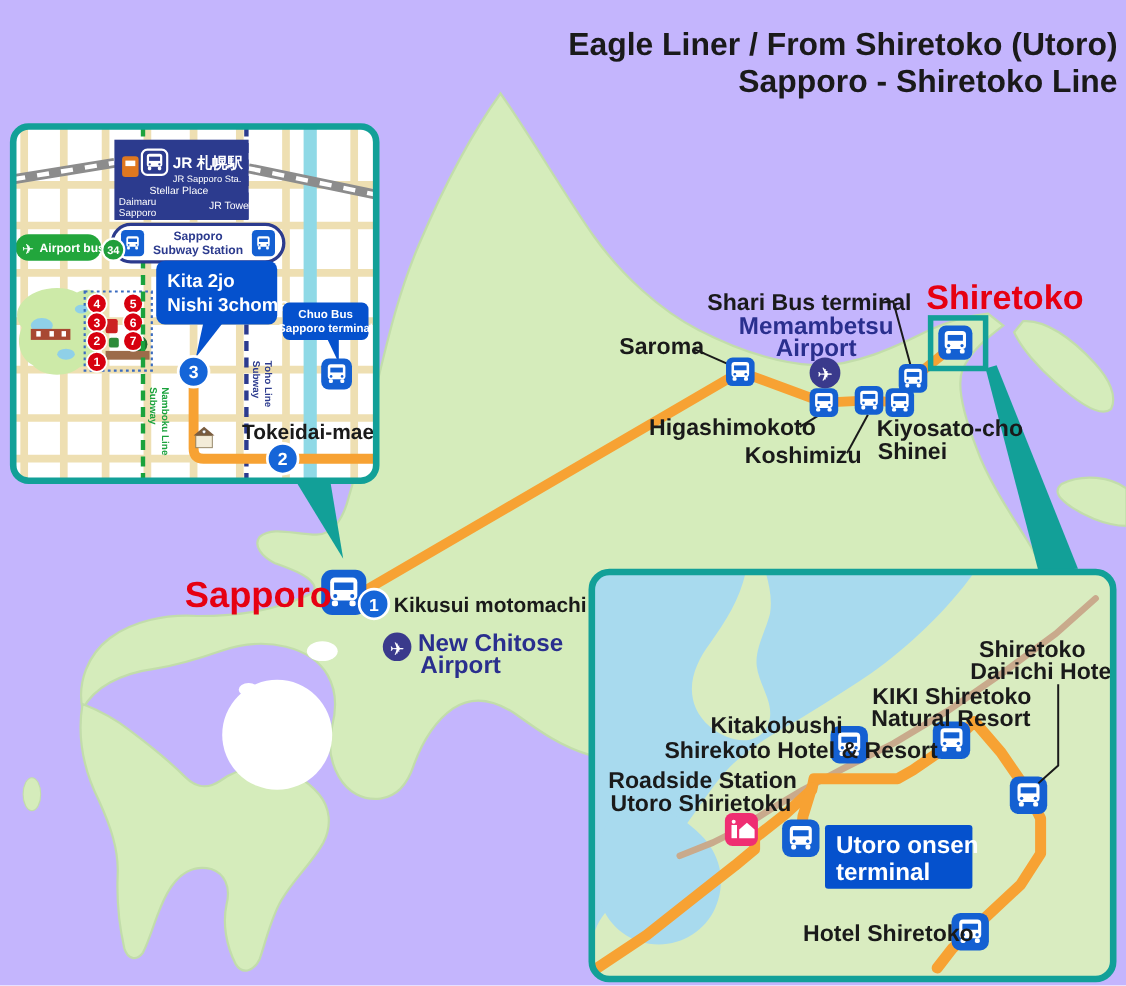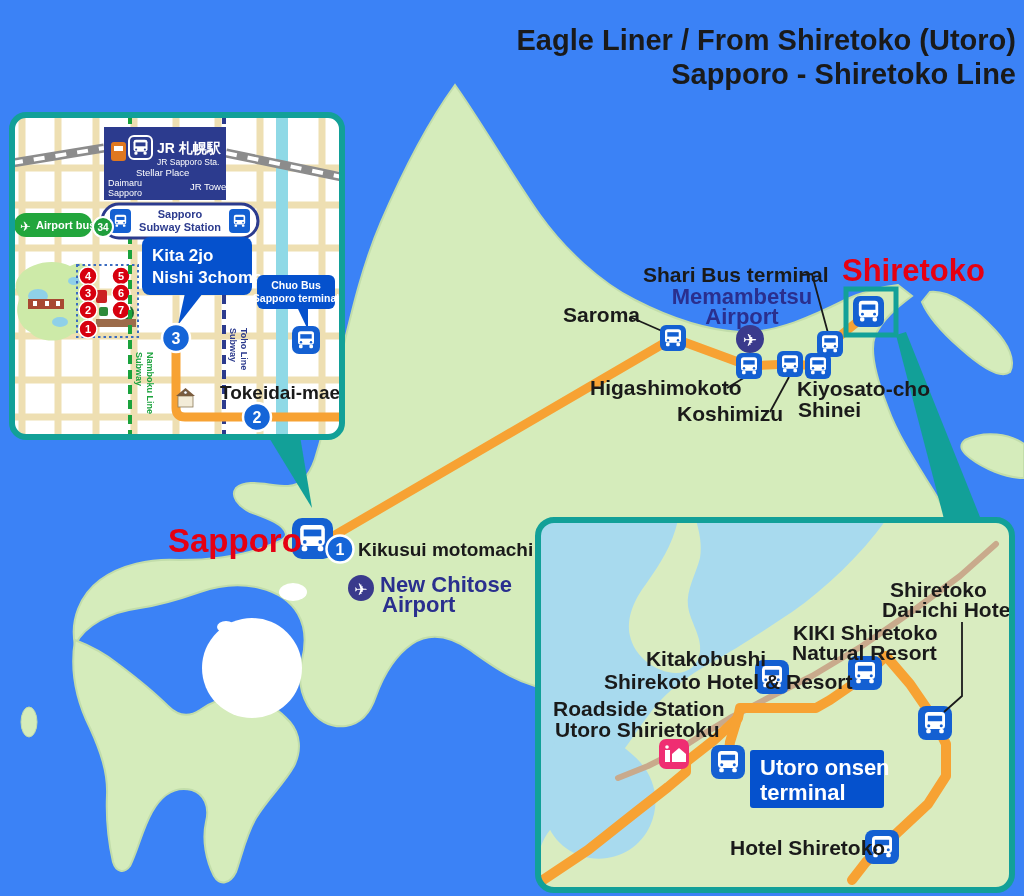--- a/index.html
+++ b/index.html
@@ -1,16 +1,16 @@
 <!DOCTYPE html>
 <html><head>
 <meta charset="utf-8">
 <style>
   html,body{margin:0;padding:0;background:#fff;}
-  #stage{position:relative;width:1024px;height:896px;overflow:hidden;background:#3b82f6;}
+  #stage{position:relative;width:1024px;height:896px;overflow:hidden;background:#c4b5fd;}
   text{font-family:"Liberation Sans","DejaVu Sans",sans-serif;}
   .lbl{font-weight:bold;fill:#1a1a1a;}
   .navy{fill:#2a2f8e;}
   .redtxt{fill:#e60012;}
   .wht{fill:#ffffff;}
   .grn{fill:#1aa23c;}
   .tohoc{fill:#2c3b8e;}
 </style>
 </head>
 <body>

